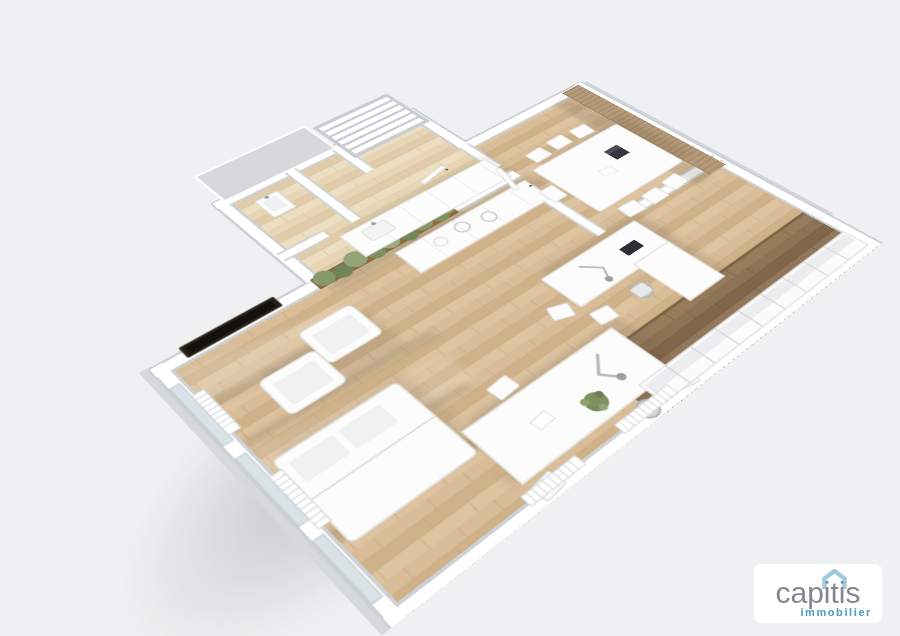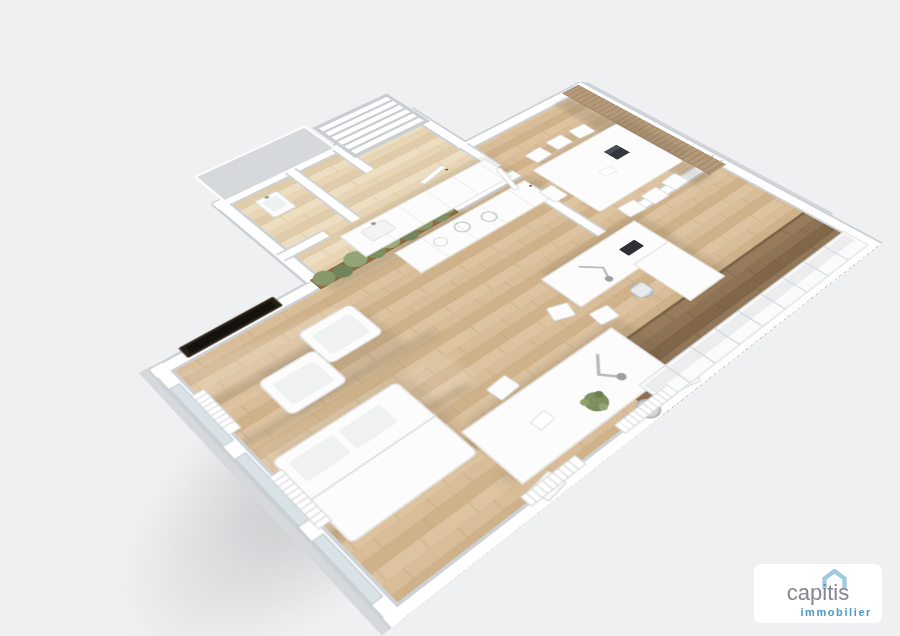--- a/index.html
+++ b/index.html
@@ -20,21 +20,21 @@
     transform:perspective(1100px) rotateX(50deg) rotateZ(-42deg);
   }
   .scene3d svg{display:block;}
   .logo-box{
     position:absolute;left:754px;top:564px;width:128px;height:59px;
     background:#ffffff;border-radius:7px;z-index:10;
   }
   .logo-house{position:absolute;left:67px;top:5px;}
   .logo-brand{
     position:absolute;left:0;right:0;top:13px;text-align:center;
-    font-size:22px;line-height:32px;color:#85868e;letter-spacing:0px;
+    font-size:30px;line-height:32px;color:#85868e;letter-spacing:0px;
   }
   .logo-tagline{
     position:absolute;right:10px;bottom:5px;
     font-size:11px;font-weight:bold;letter-spacing:1.6px;color:#4a9cc6;
   }
 </style>
 </head>
 <body>
 
 <div class="stage">

